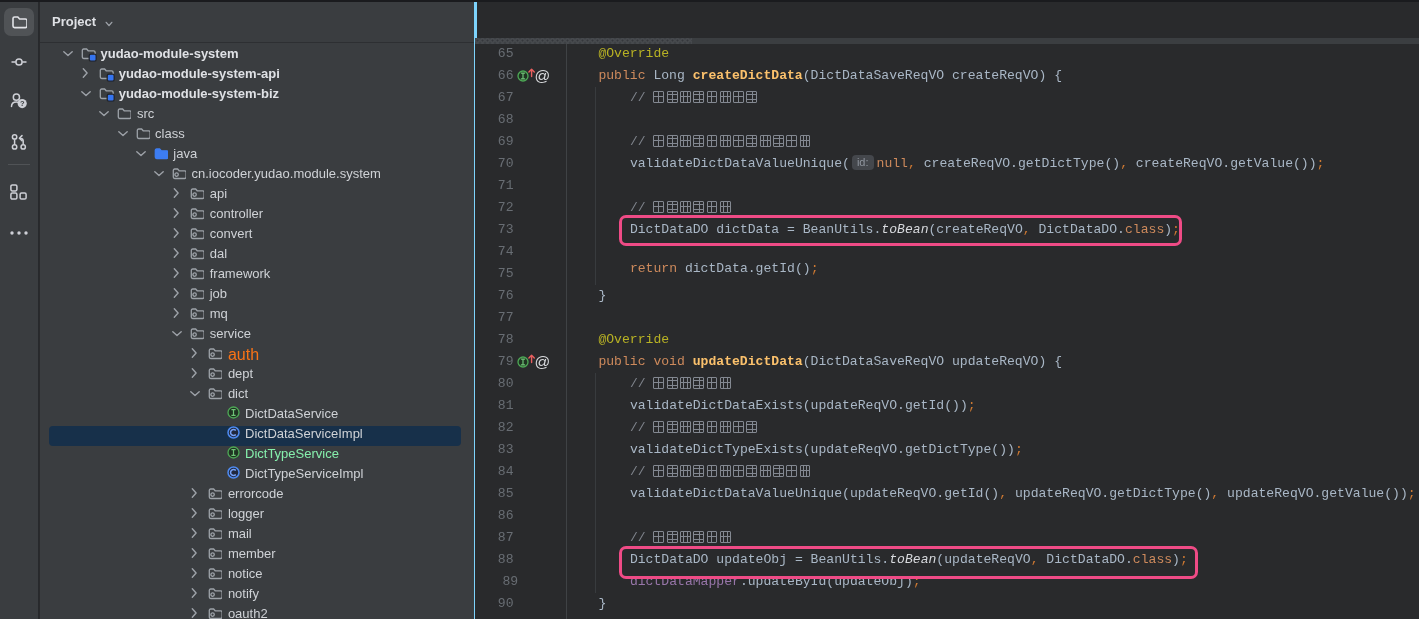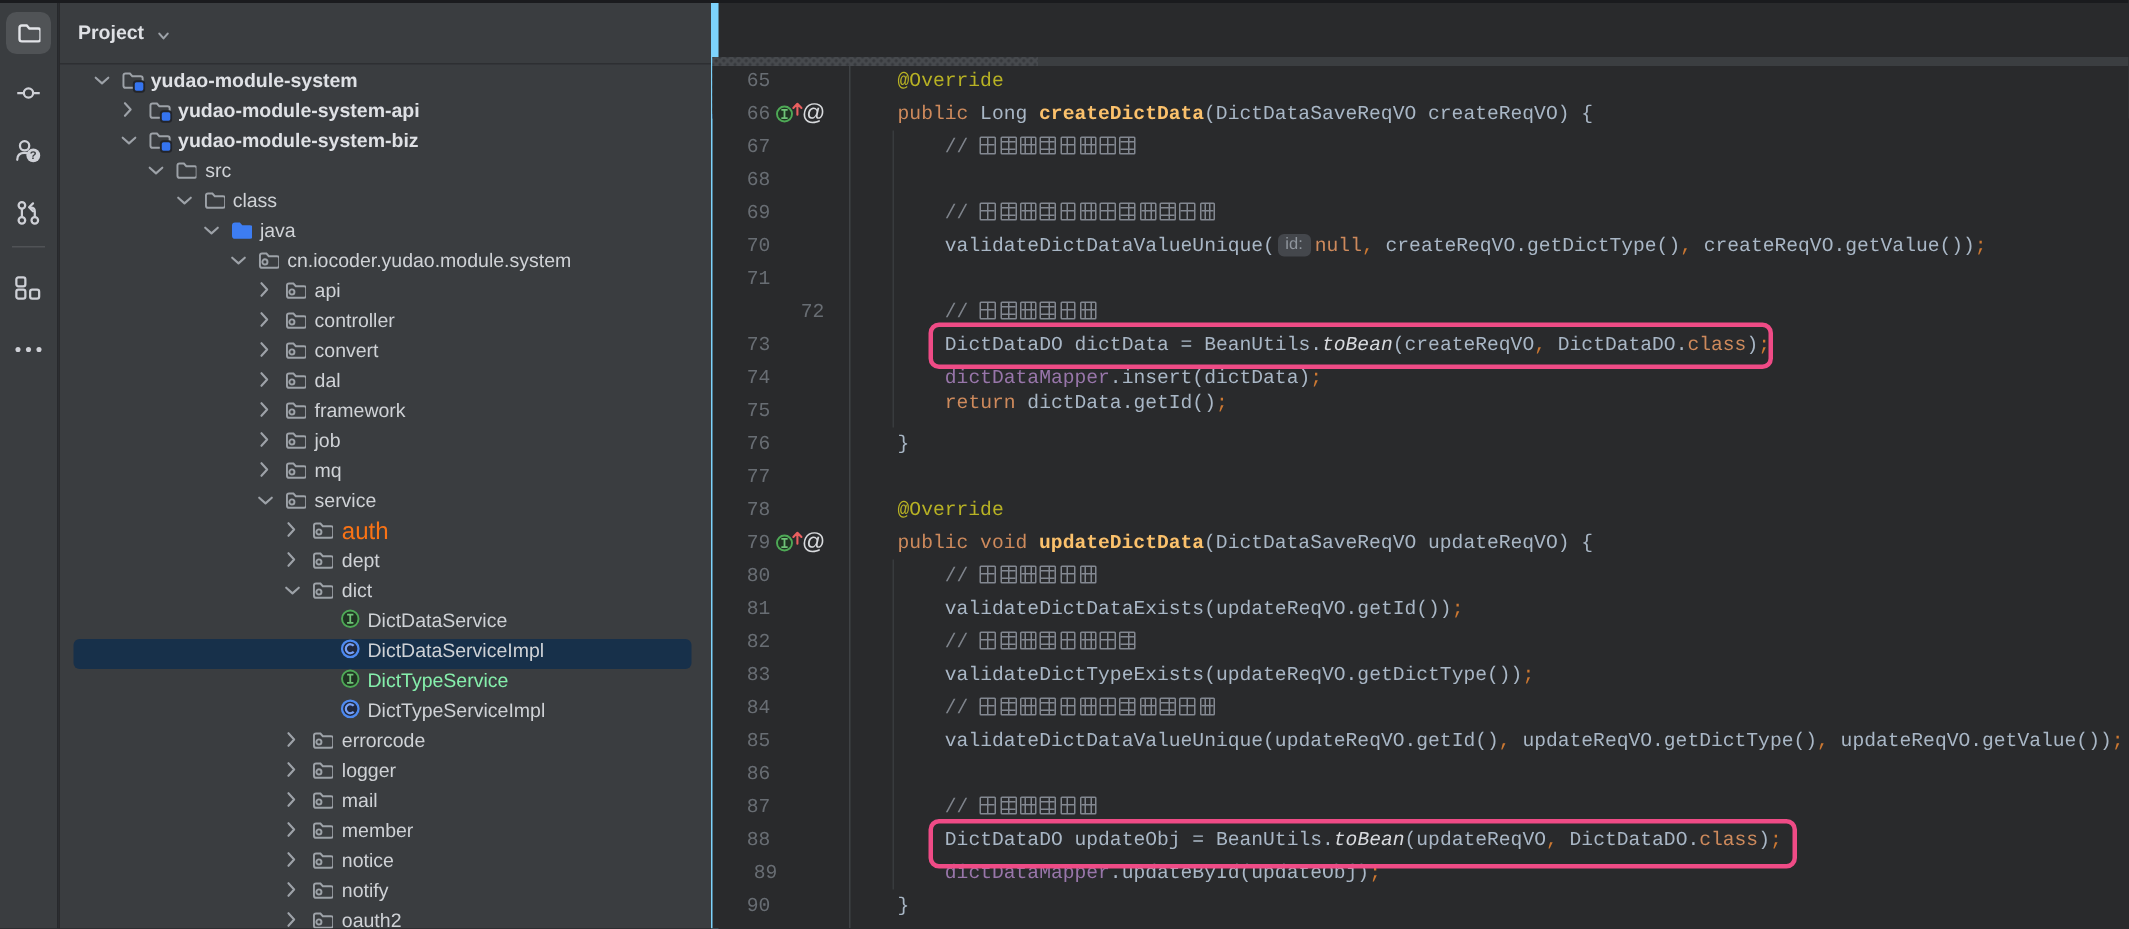--- a/index.html
+++ b/index.html
@@ -61,21 +61,21 @@
       </svg>
     </div>
     <div style="position:absolute;left:9px;top:226.5px;">
       <svg width="20" height="8" viewBox="0 0 20 8" style="display:block;">
         <circle cx="3" cy="4" r="1.7" fill="#ced0d6"></circle>
         <circle cx="10" cy="4" r="1.7" fill="#ced0d6"></circle>
         <circle cx="17" cy="4" r="1.7" fill="#ced0d6"></circle>
       </svg>
     </div>
   </div>
-<div style="position:absolute;left:40px;top:2px;width:433.5px;height:617px;background:#3a3d40;border-right:5px solid #7dd3fc;box-sizing:content-box;overflow:hidden;">
+<div style="position:absolute;left:40px;top:2px;width:433.5px;height:617px;background:#3a3d40;border-right:3px solid #7dd3fc;box-sizing:content-box;overflow:hidden;">
     <div style="position:absolute;left:0;top:40px;width:433.5px;height:1px;background:#2d2f32;"></div>
     <div style="position:absolute;left:12px;top:12px;font-size:13px;font-weight:bold;color:#dfe1e5;">Project</div>
     <div style="position:absolute;left:64px;top:17px;">
       <svg width="10" height="10" viewBox="0 0 10 10" style="display:block;">
         <polyline points="2.2,3.4 5,6.6 7.8,3.4" fill="none" stroke="#9da2a8" stroke-width="1.4" stroke-linecap="round" stroke-linejoin="round"></polyline>
       </svg>
     </div>
     <div style="position:absolute;left:9px;top:423.5px;width:412px;height:20px;border-radius:4px;background:#17304a;"></div>
     <div style="position:absolute;left:22.0px;top:46.5px;">
       <svg width="12" height="10" viewBox="0 0 12 10" style="display:block;">
@@ -429,26 +429,25 @@
       <div class="ln" style="top:21px;">66</div>
       <div class="cl" style="top:21px;left:123.9px;"><span class="kw">public</span> Long <span class="me">createDictData</span>(DictDataSaveReqVO createReqVO) {</div>
       <div class="ln" style="top:43px;">67</div>
       <div class="cl" style="top:43px;left:155.4px;"><span class="cm">//&nbsp;<span class="cj"></span><span class="cj"></span><span class="cj"></span><span class="cj"></span><span class="cj"></span><span class="cj"></span><span class="cj"></span><span class="cj"></span></span></div>
       <div class="ln" style="top:65px;">68</div>
       <div class="ln" style="top:87px;">69</div>
       <div class="cl" style="top:87px;left:155.4px;"><span class="cm">//&nbsp;<span class="cj"></span><span class="cj"></span><span class="cj"></span><span class="cj"></span><span class="cj"></span><span class="cj"></span><span class="cj"></span><span class="cj"></span><span class="cj"></span><span class="cj"></span><span class="cj"></span><span class="cj"></span></span></div>
       <div class="ln" style="top:109px;">70</div>
       <div class="cl" style="top:109px;left:155.4px;">validateDictDataValueUnique(<span class="hint">id:</span><span class="kw">null</span><span class="pu">,</span> createReqVO.getDictType()<span class="pu">,</span> createReqVO.getValue())<span class="pu">;</span></div>
       <div class="ln" style="top:131px;">71</div>
-      <div class="ln" style="top:153px;margin-left:36px;">72</div>
+      <div class="ln" style="top:153px;">72</div>
       <div class="cl" style="top:153px;left:155.4px;"><span class="cm">//&nbsp;<span class="cj"></span><span class="cj"></span><span class="cj"></span><span class="cj"></span><span class="cj"></span><span class="cj"></span></span></div>
       <div class="ln" style="top:175px;">73</div>
       <div class="cl" style="top:175px;left:155.4px;">DictDataDO dictData = BeanUtils.<span class="it">toBean</span>(createReqVO<span class="pu">,</span> DictDataDO.<span class="kw">class</span>)<span class="pu">;</span></div>
       <div class="ln" style="top:197px;">74</div>
-      <div class="cl" style="top:197px;left:155.4px;"><span class="fl">dictDataMapper</span>.insert(dictData)<span class="pu">;</span></div>
       <div class="ln" style="top:219px;">75</div>
       <div class="cl" style="top:214px;left:155.4px;text-align:right;"><span class="kw">return</span> dictData.getId()<span class="pu">;</span></div>
       <div class="ln" style="top:241px;">76</div>
       <div class="cl" style="top:241px;left:123.9px;">}</div>
       <div class="ln" style="top:263px;">77</div>
       <div class="ln" style="top:285px;">78</div>
       <div class="cl" style="top:285px;left:123.9px;"><span class="an">@Override</span></div>
       <div class="ln" style="top:307px;">79</div>
       <div class="cl" style="top:307px;left:123.9px;"><span class="kw">public</span> <span class="kw">void</span> <span class="me">updateDictData</span>(DictDataSaveReqVO updateReqVO) {</div>
       <div class="ln" style="top:329px;">80</div>

